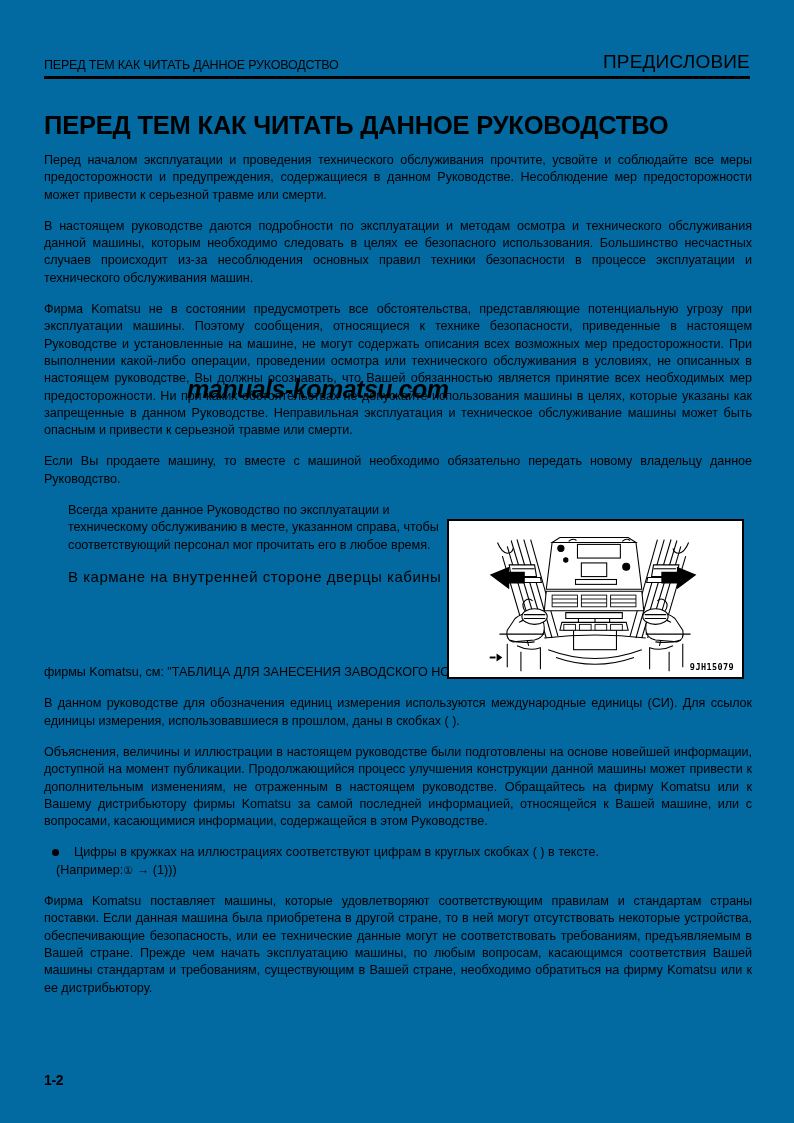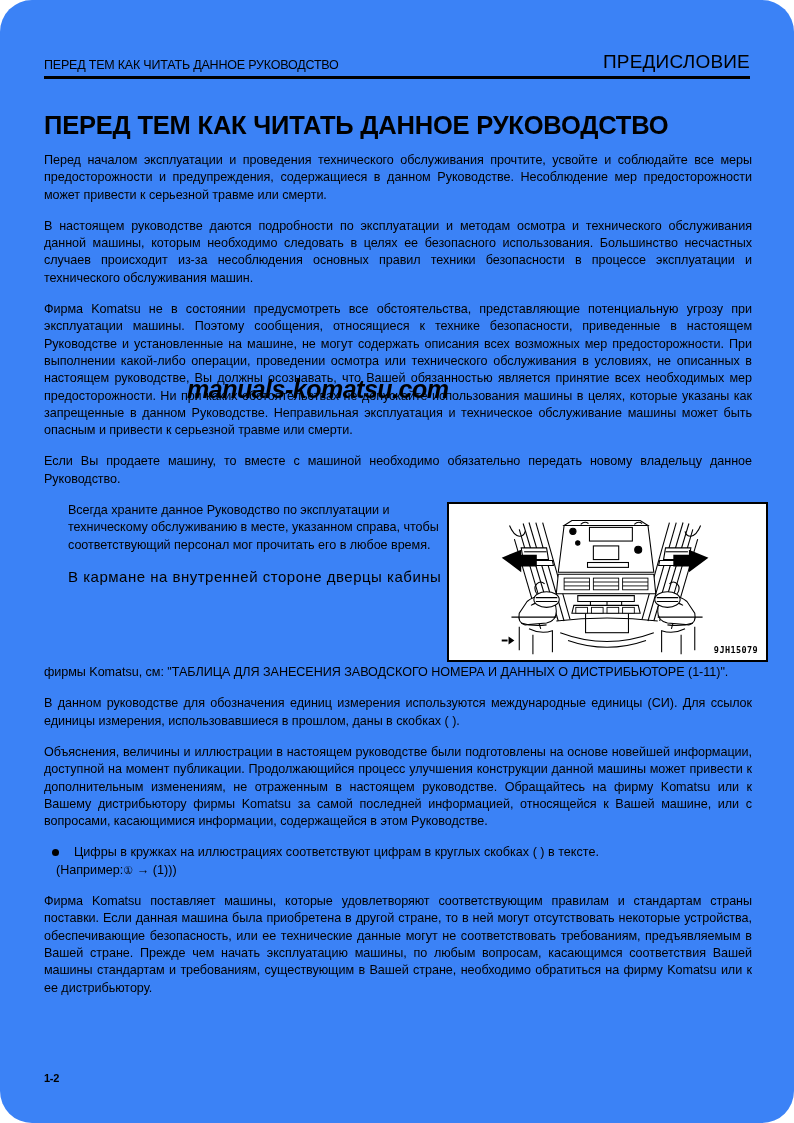--- a/index.html
+++ b/index.html
@@ -13,22 +13,21 @@
     position: relative;
     font-family: "Liberation Sans", sans-serif;
     color: #000000;
     overflow: hidden;
   }
   .page {
     position: absolute;
     left: 0; top: 0;
     width: 794px;
     height: 1123px;
-    background: #3b82f6;
-    border-radius: 32px;
+    background: #0369a1;
   }
 
   
   .header {
     position: absolute;
     left: 44px;
     top: 52px;
     width: 706px;
     display: flex;
     align-items: flex-end;
@@ -93,22 +92,22 @@
   .wrap-col {
     width: 398px;
     margin-left: 24px;
   }
   .wrap-col p.para { text-align: left; }
 
   
   .figure {
     position: absolute;
     left: 403px;
-    top: 0px;
-    width: 321px;
+    top: 17px;
+    width: 297px;
     height: 160px;
     border: 2px solid #000;
     box-sizing: border-box;
     background: #fff;
     overflow: hidden;
   }
   .figure svg { display: block; width: 100%; height: 100%; }
   .figure-code {
     position: absolute;
     right: 8px;
@@ -174,21 +173,21 @@
     white-space: nowrap;
     pointer-events: none;
     font-style: italic;
   }
 
   
   .footer {
     position: absolute;
     left: 44px;
     top: 1072px;
-    font-size: 11px;
+    font-size: 14px;
     font-weight: bold;
     letter-spacing: -0.3px;
   }
 </style>
 </head>
 <body>
 
 <div class="page">
 
   <div class="header">

